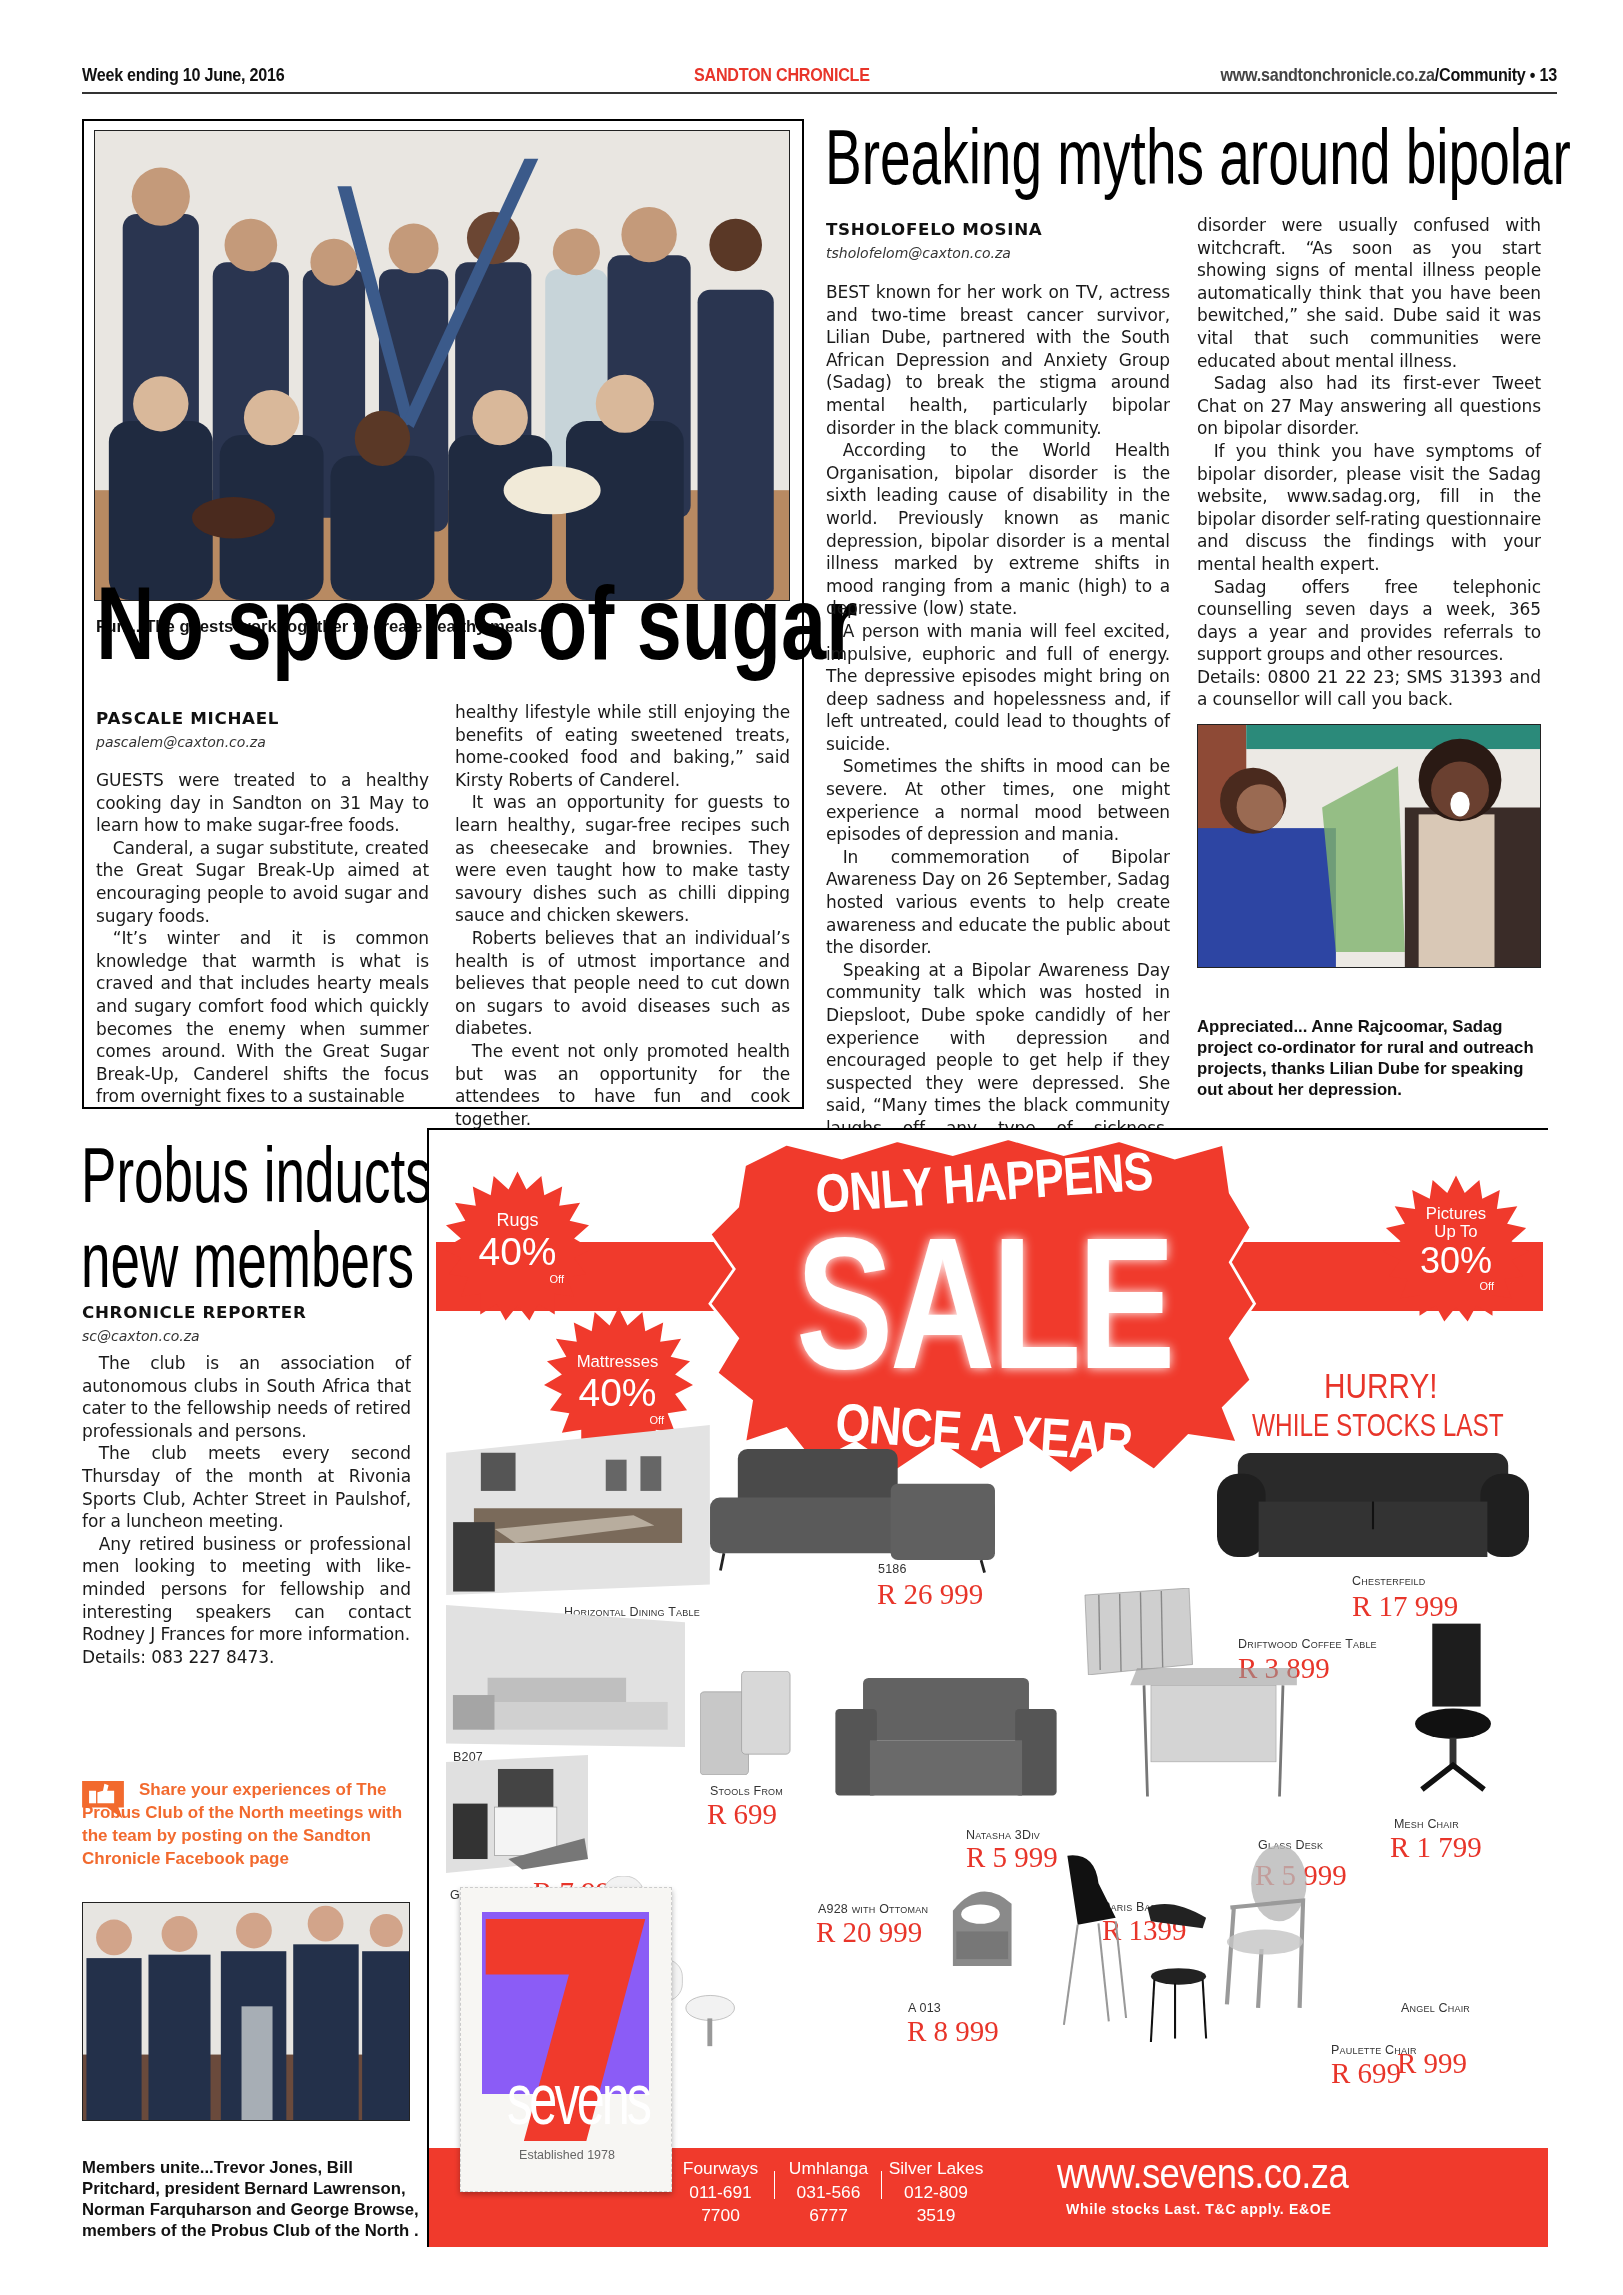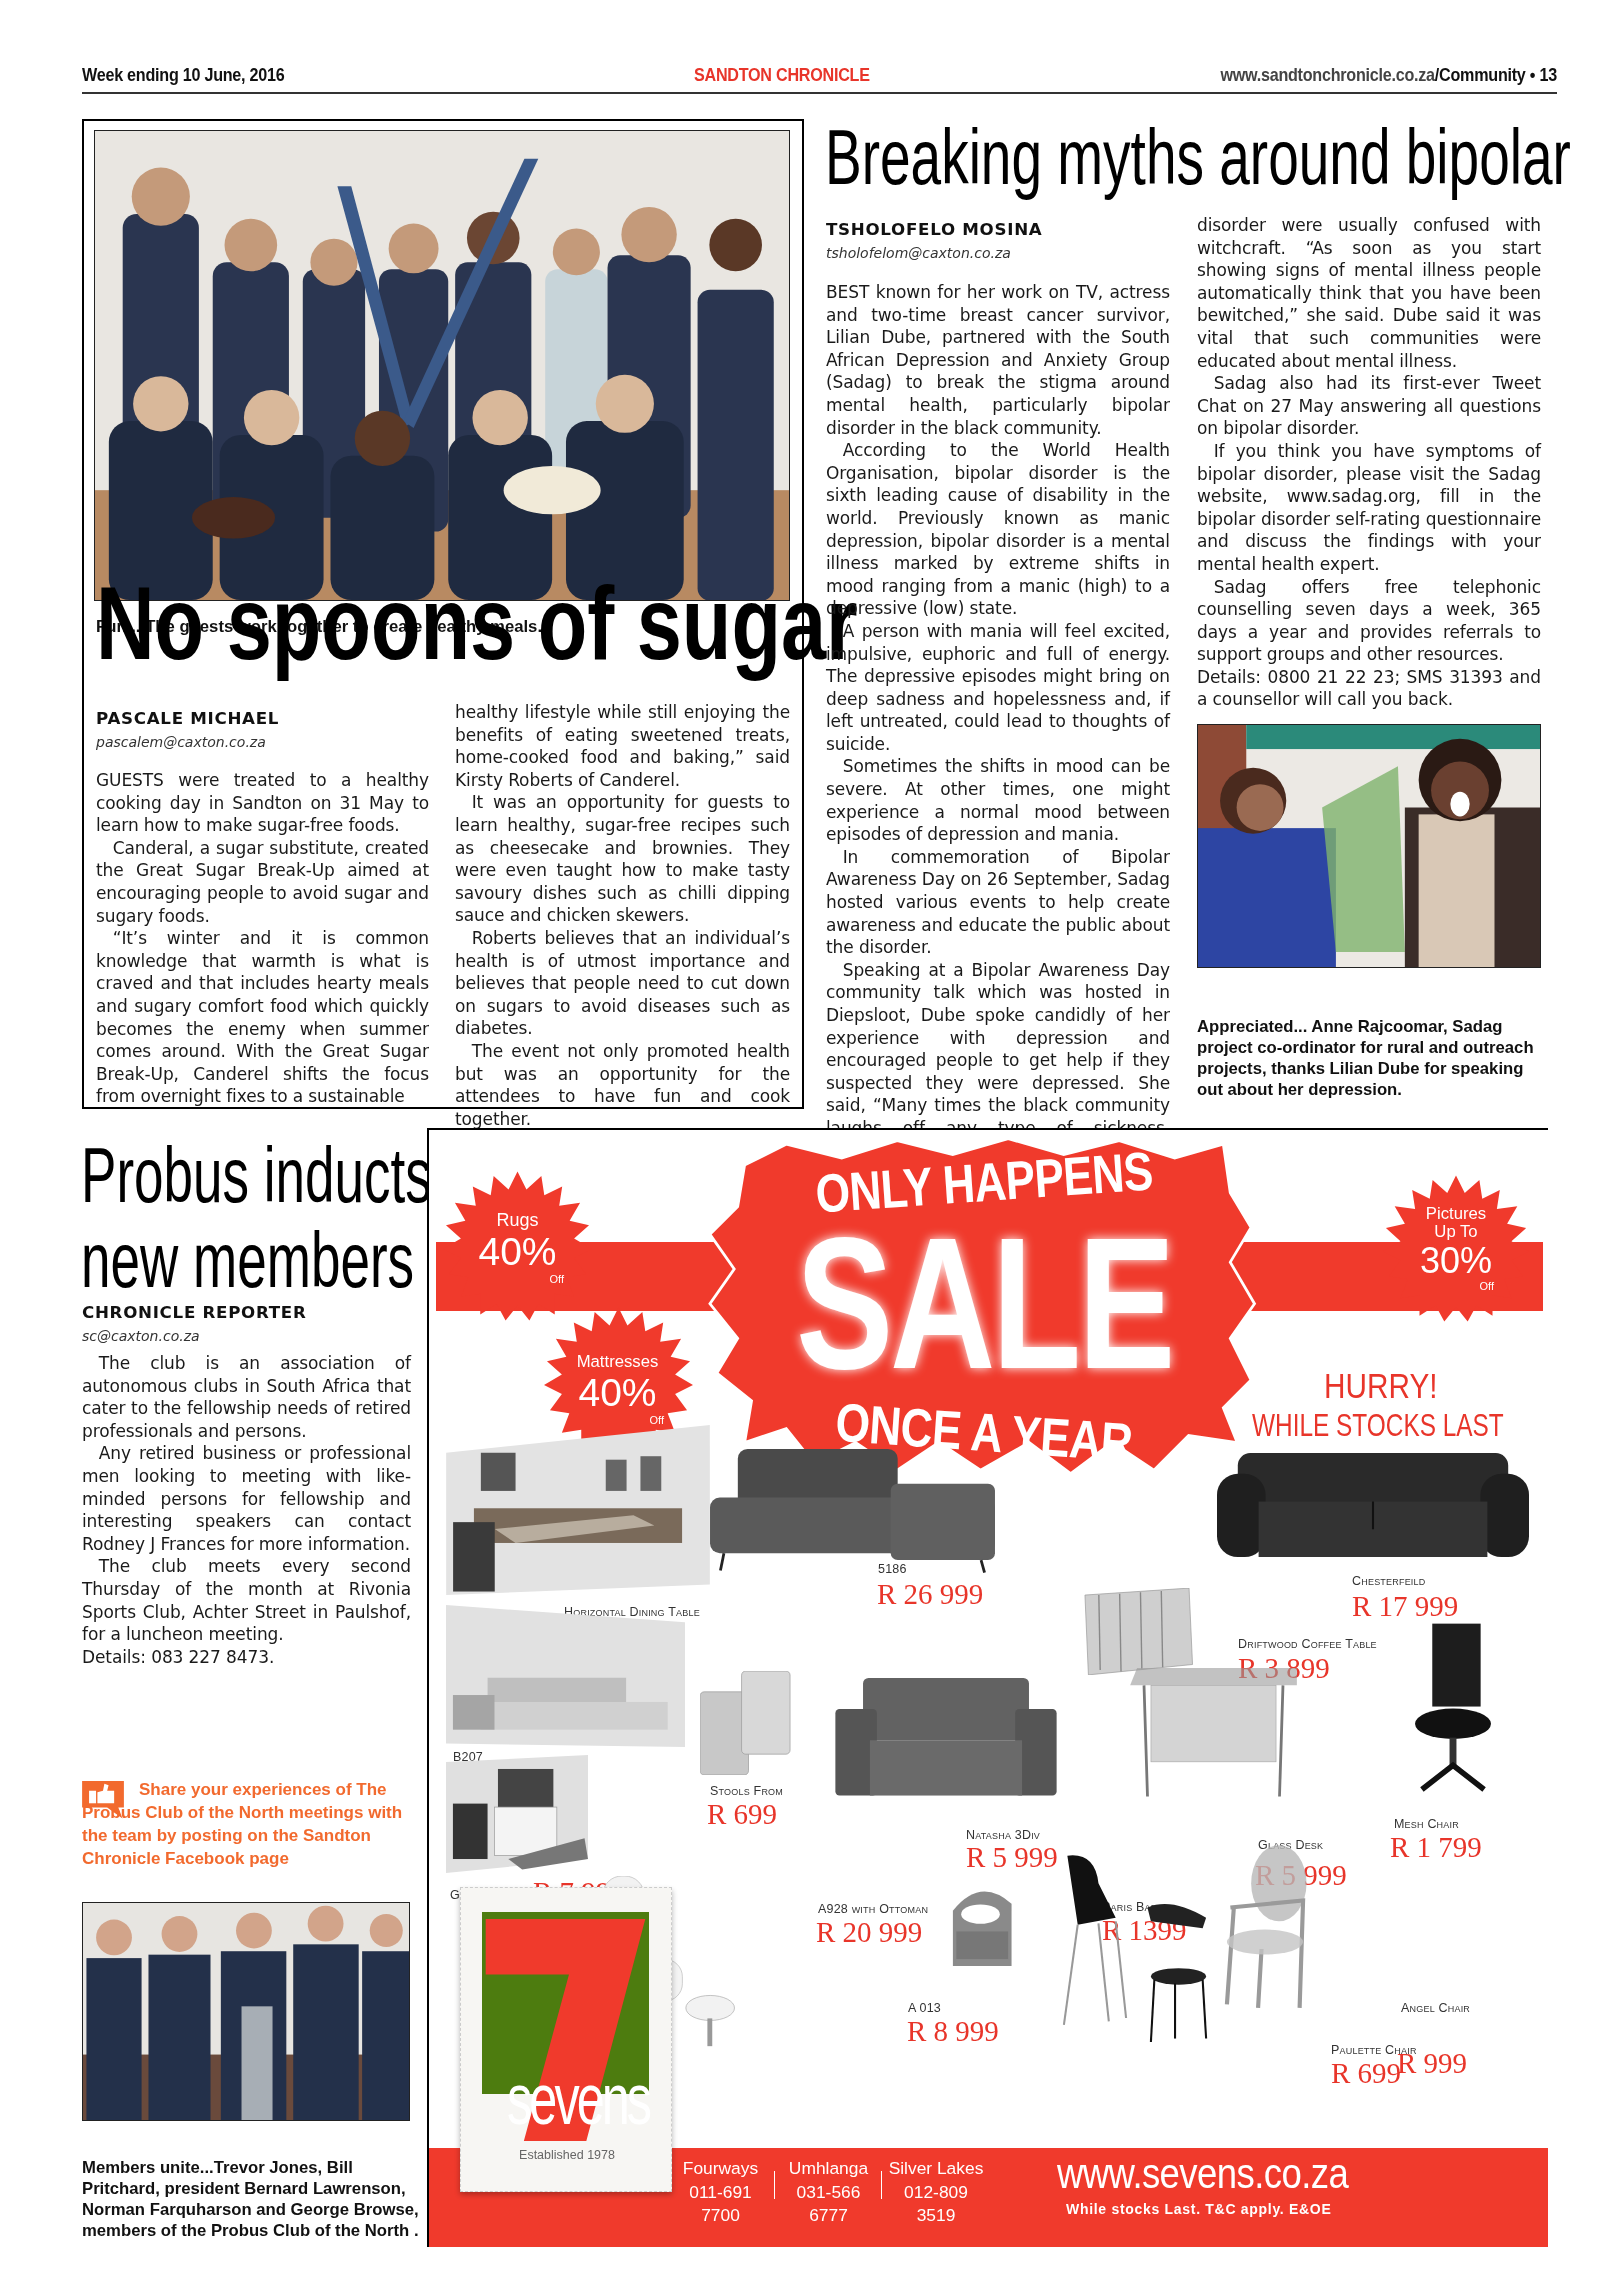--- a/index.html
+++ b/index.html
@@ -169,22 +169,22 @@
   <div>Probus inducts</div>
   <div>new members</div>
 </div>
 
 <div class="abs" style="left:82px; top:1302px; width:333px;">
   <div class="byline">CHRONICLE REPORTER</div>
   <div class="email">sc@caxton.co.za</div>
 </div>
 <div class="abs body" style="left:82px; top:1352px; width:329px;">
   <p class="ind">The club is an association of autonomous clubs in South Africa that cater to the fellowship needs of retired professionals and persons.</p>
+  <p class="ind">The club meets every second Thursday of the month at Rivonia Sports Club, Achter Street in Paulshof, for a luncheon meeting.</p>
   <p class="ind">Any retired business or professional men looking to meeting with like-minded persons for fellowship and interesting speakers can contact Rodney J Frances for more information.</p>
-  <p class="ind">The club meets every second Thursday of the month at Rivonia Sports Club, Achter Street in Paulshof, for a luncheon meeting.</p>
   <p>Details: 083 227 8473.</p>
 </div>
 
 <div class="abs" style="left:82px; top:1778px; width:333px;">
   <svg class="abs" width="42" height="39" viewBox="0 0 60 56" style="left:0; top:2.8px;">
     <polygon points="0,0 60,0 60,38 52,38 58,54 36,38 0,38" fill="#f26a2e"></polygon>
     <rect x="10" y="14" width="10" height="18" fill="#fff"></rect>
     <path d="M22 32 L22 16 L30 14 L32 4 L38 6 L36 14 L46 14 L46 32 Z" fill="#fff"></path>
   </svg>
   <div class="caption orange" style="text-indent:57px; font-size:17px; line-height:23px;">Share your experiences of The Probus Club of the North meetings with the team by posting on the Sandton Chronicle Facebook page</div>
@@ -401,21 +401,21 @@
     <ellipse cx="85" cy="55" rx="40" ry="55" fill="#b8b8b8" opacity="0.8"></ellipse>
     <path d="M15 90 L120 80 L115 235 M20 90 L10 230 M60 150 L55 235" stroke="#9a9a9a" stroke-width="6" fill="none"></path>
     <ellipse cx="65" cy="140" rx="55" ry="18" fill="#c4c4c4" opacity="0.8"></ellipse>
   </svg>
   <div class="furn prodname" style="left:972px; top:871px;">Angel Chair</div>
   <div class="furn price" style="left:968px; top:885px;margin-top:32px;">R 999</div>
 
   <div class="footer-bar"></div>
 
   <div class="abs" style="left:31px; top:757px; width:212px; height:305px; background:#f7f6f3; border:1.4px dashed #ccc; box-shadow: 0 2.8px 5.6px rgba(0,0,0,0.3);">
-    <div class="abs" style="left:21px; top:24px; width:167px; height:182px; background:#4d7c0f;">
+    <div class="abs" style="left:21px; top:24px; width:167px; height:182px; background:#8b5cf6;">
       <svg class="abs" style="left:0; top:0;" width="167" height="229" viewBox="0 0 240 330">
         <polygon points="5,10 235,10 150,330 60,330 125,90 5,90" fill="#f03a2c"></polygon>
       </svg>
       <div class="abs" style="left:0; top:149px; width:167px; text-align:center; color:#fff; font-family:'Liberation Sans',sans-serif; font-size:72px; letter-spacing:-4.2px; transform:scaleX(0.7); line-height:76px;">sevens</div>
     </div>
     <div class="abs" style="left:0; top:260px; width:212px; text-align:center; font-family:'Liberation Sans',sans-serif; font-size:12.5px; color:#666;">Established 1978</div>
   </div>
 
   <div class="store" style="left:243px; top:1027px; width:97px;">
     <div>Fourways</div>

